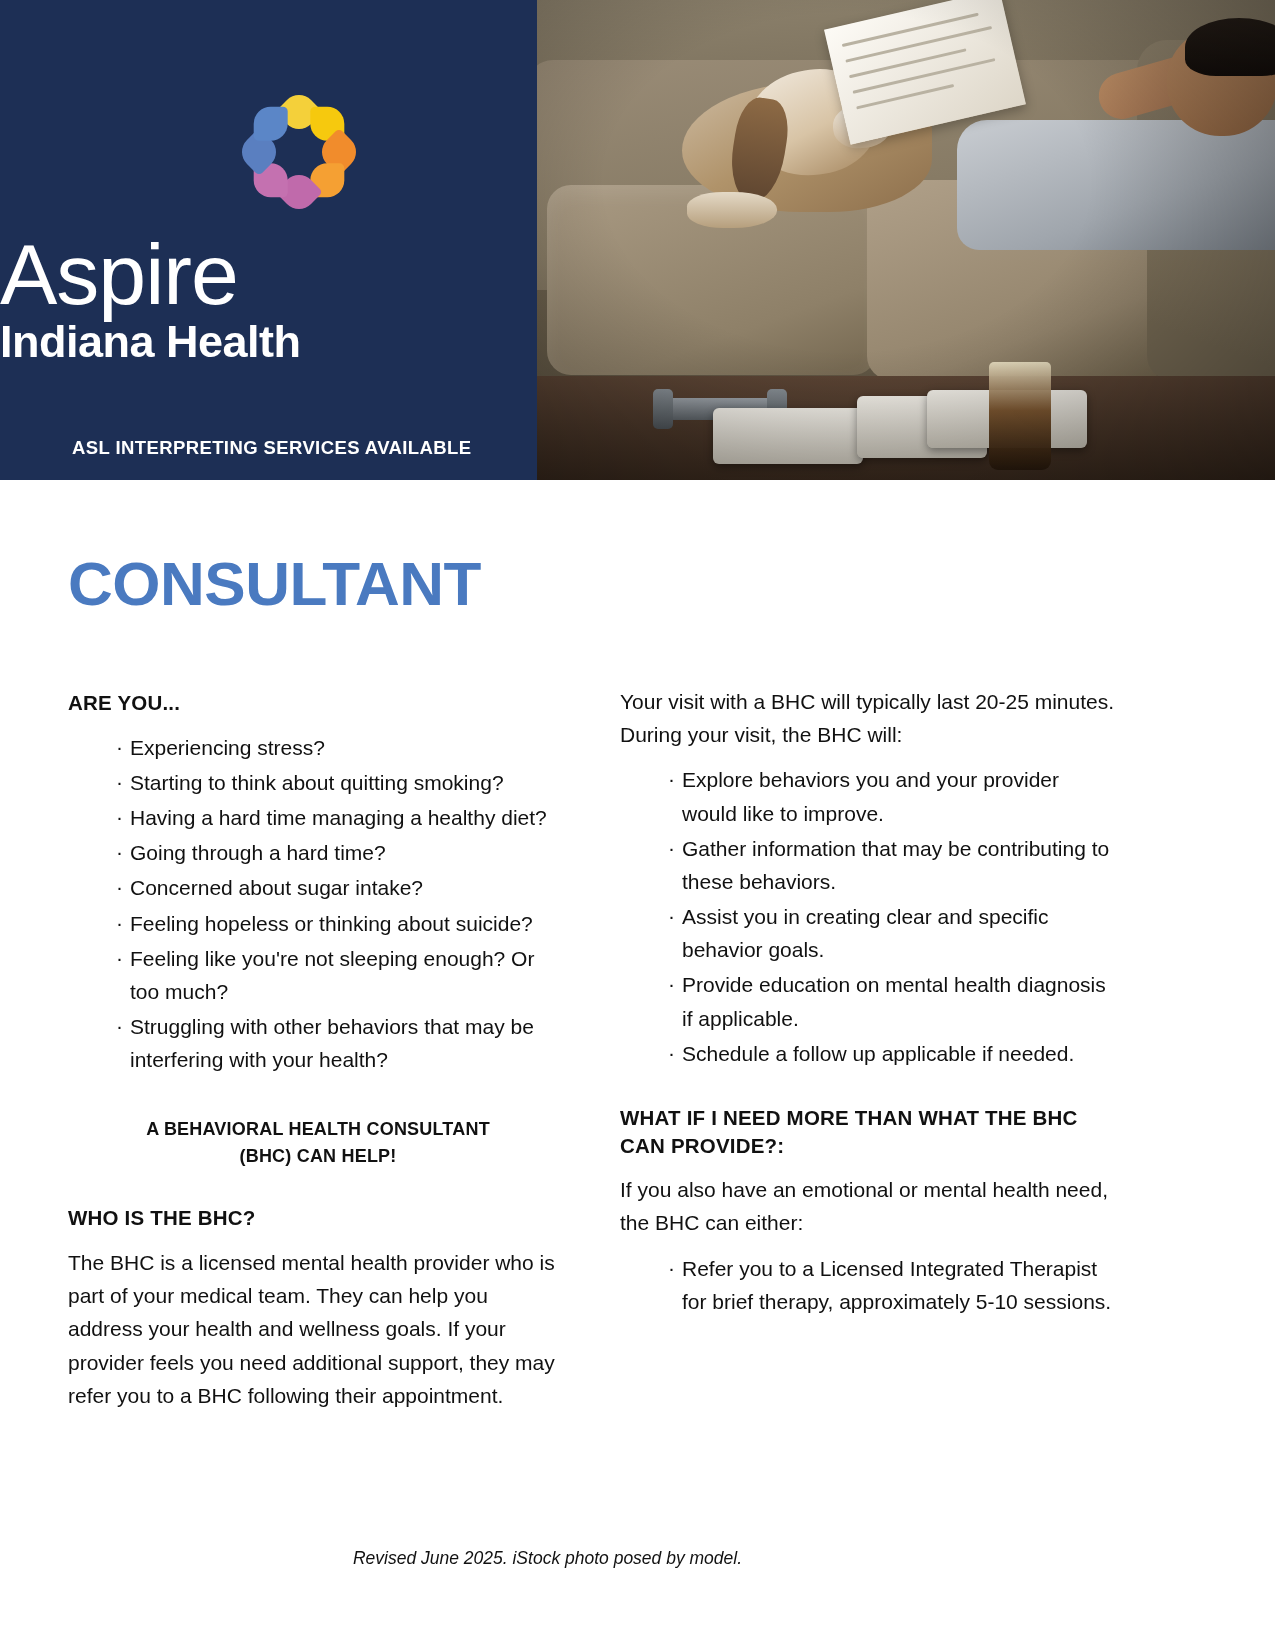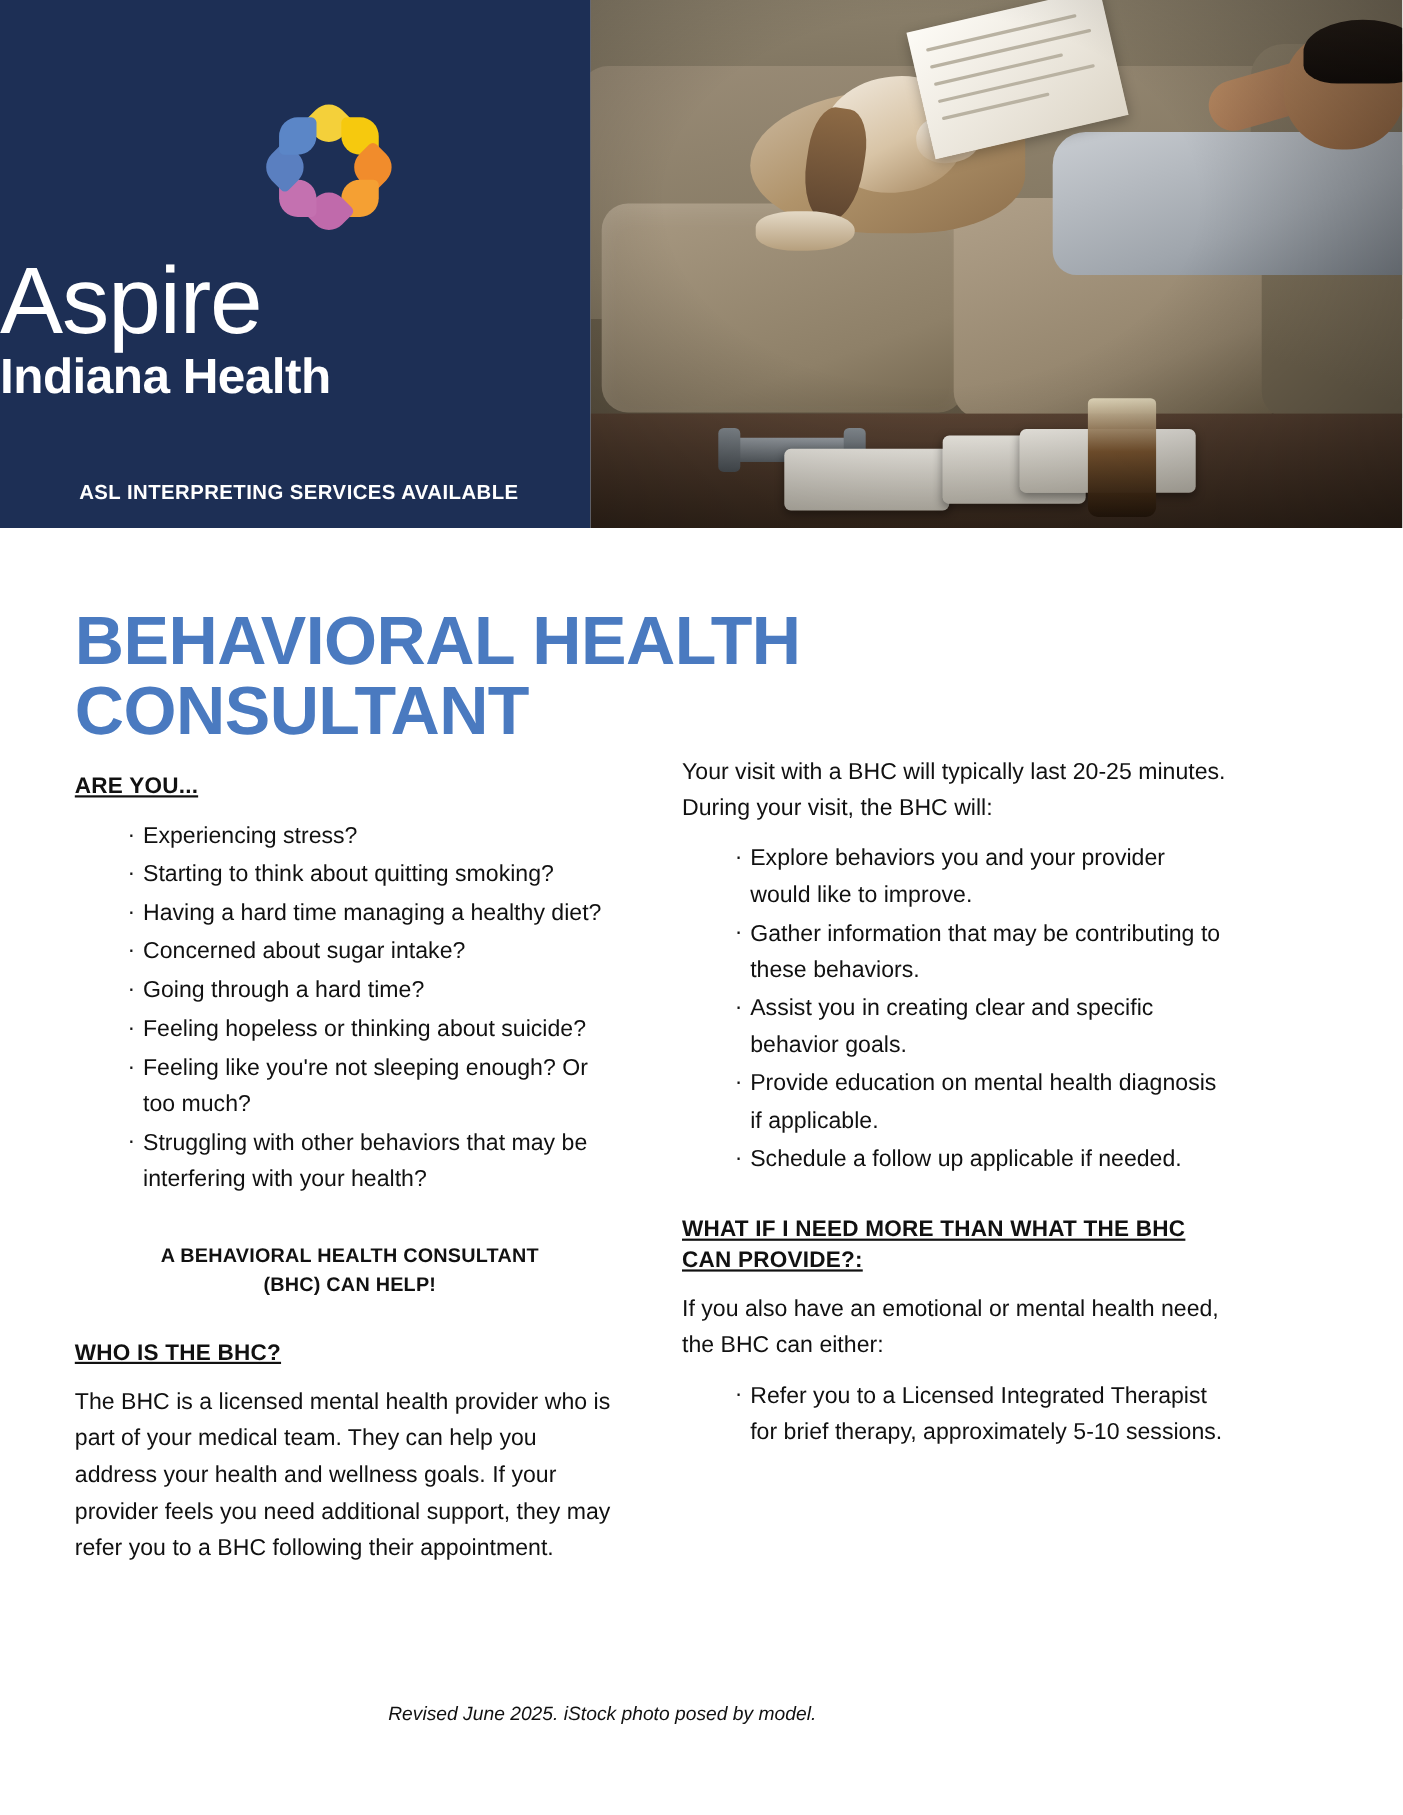--- a/index.html
+++ b/index.html
@@ -227,23 +227,22 @@
     line-height: 1.58;
   }
   .col-left  { left: 68px;  width: 500px; }
   .col-right { left: 620px; width: 505px; }
 
   .sec-head {
     font-weight: 700;
     font-size: 20.5px;
     letter-spacing: 0.2px;
     color: #111;
-    margin: 16px 0 14px 0;
+    margin: 4px 0 14px 0;
     line-height: 1.35;
-    text-decoration: underline;
   }
   .sec-head.spaced { margin-top: 34px; }
 
   .para { margin: 0 0 6px 0; }
 
   ul.bullets {
     list-style: none;
     margin: 12px;
     padding: 0 0 0 36px;
   }
@@ -333,32 +332,31 @@
       <div class="ph-dumbbell"></div>
       <div class="ph-tray" style="left:176px; top:408px; width:150px; height:56px;"></div>
       <div class="ph-tray" style="left:320px; top:396px; width:130px; height:62px;"></div>
       <div class="ph-tray" style="left:390px; top:390px; width:160px; height:58px;"></div>
       <div class="ph-glass"></div>
       <div class="ph-vignette"></div>
     </div>
   </div>
 
   <h1 class="title">
-    <span class="title-line">BEHAVIORAL HEALTH</span>
     <span class="title-line">CONSULTANT</span>
   </h1>
 
   <div class="col col-left">
     <div class="sec-head">ARE YOU...</div>
     <ul class="bullets" id="are-you-list">
         <li>Experiencing stress?</li>
         <li>Starting to think about quitting smoking?</li>
         <li>Having a hard time managing a healthy diet?</li>
+        <li>Going through a hard time?</li>
         <li>Concerned about sugar intake?</li>
-        <li>Going through a hard time?</li>
         <li>Feeling hopeless or thinking about suicide?</li>
         <li>Feeling like you're not sleeping enough?  Or too much?</li>
         <li>Struggling with other behaviors that may be interfering with your health?</li>
       </ul>
 
     <div class="center-callout">
       <div>A BEHAVIORAL HEALTH CONSULTANT</div>
       <div>(BHC) CAN HELP!</div>
     </div>
 

